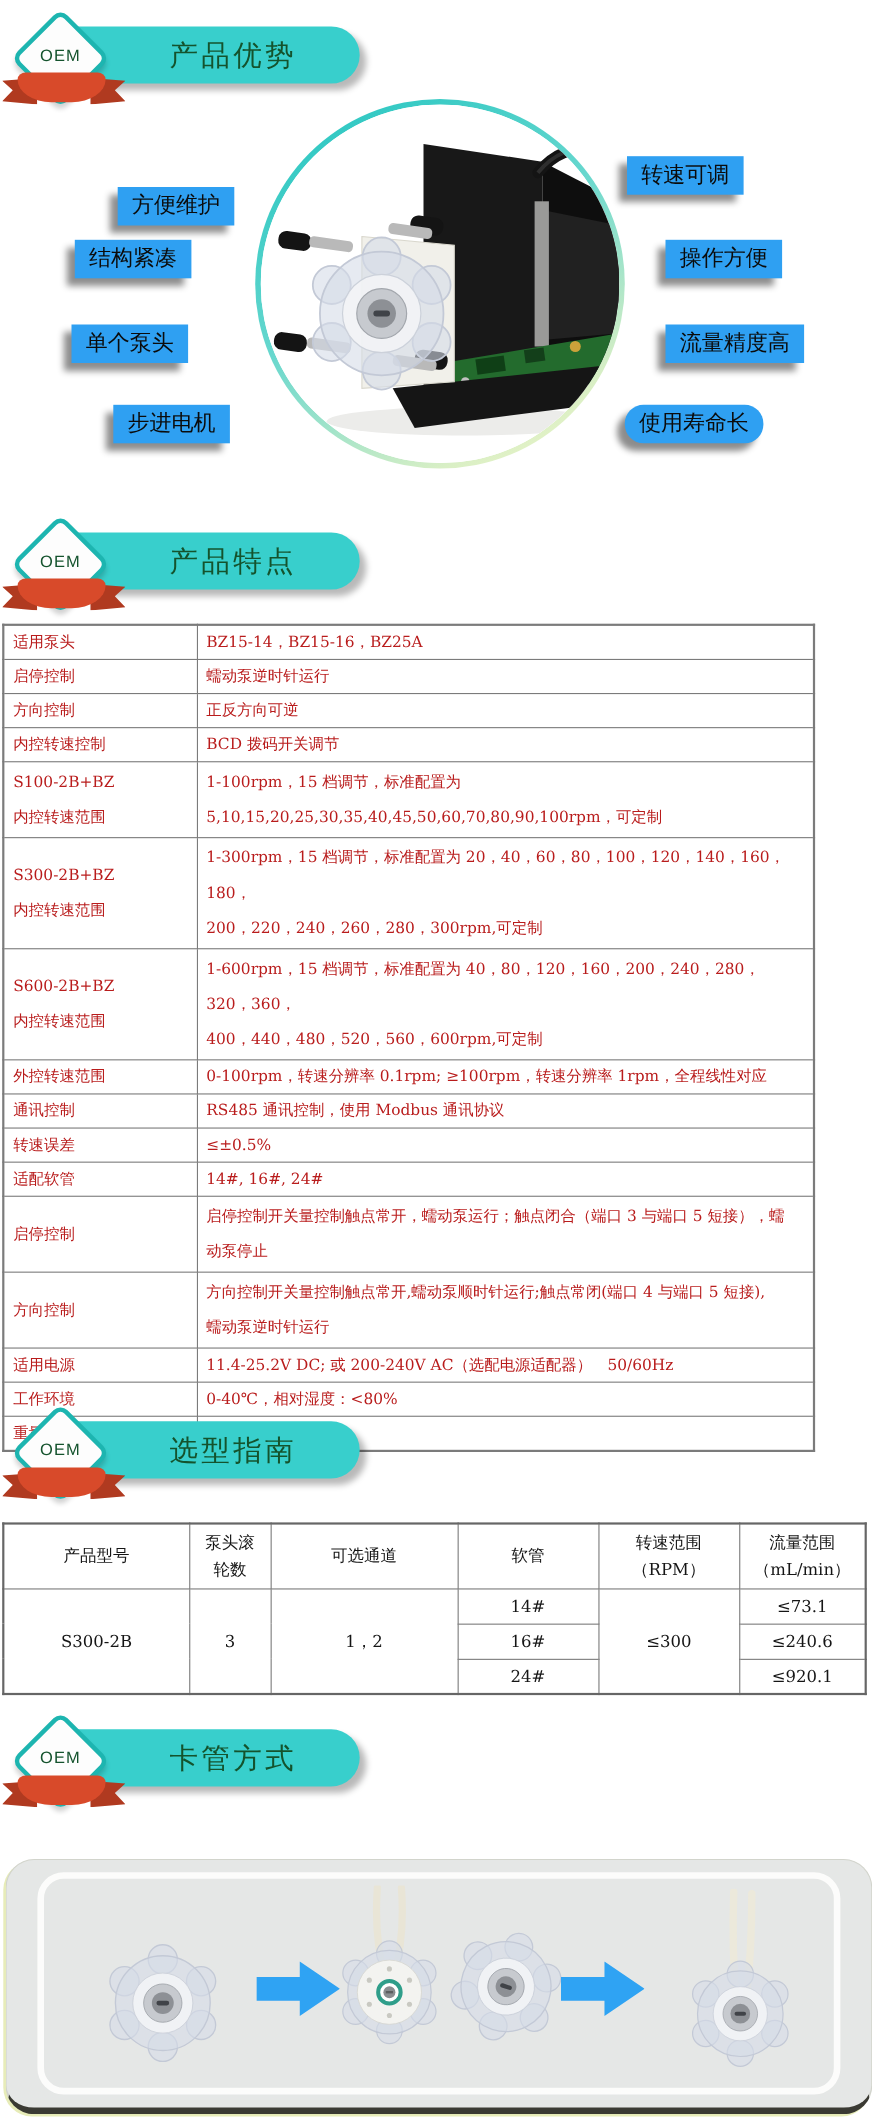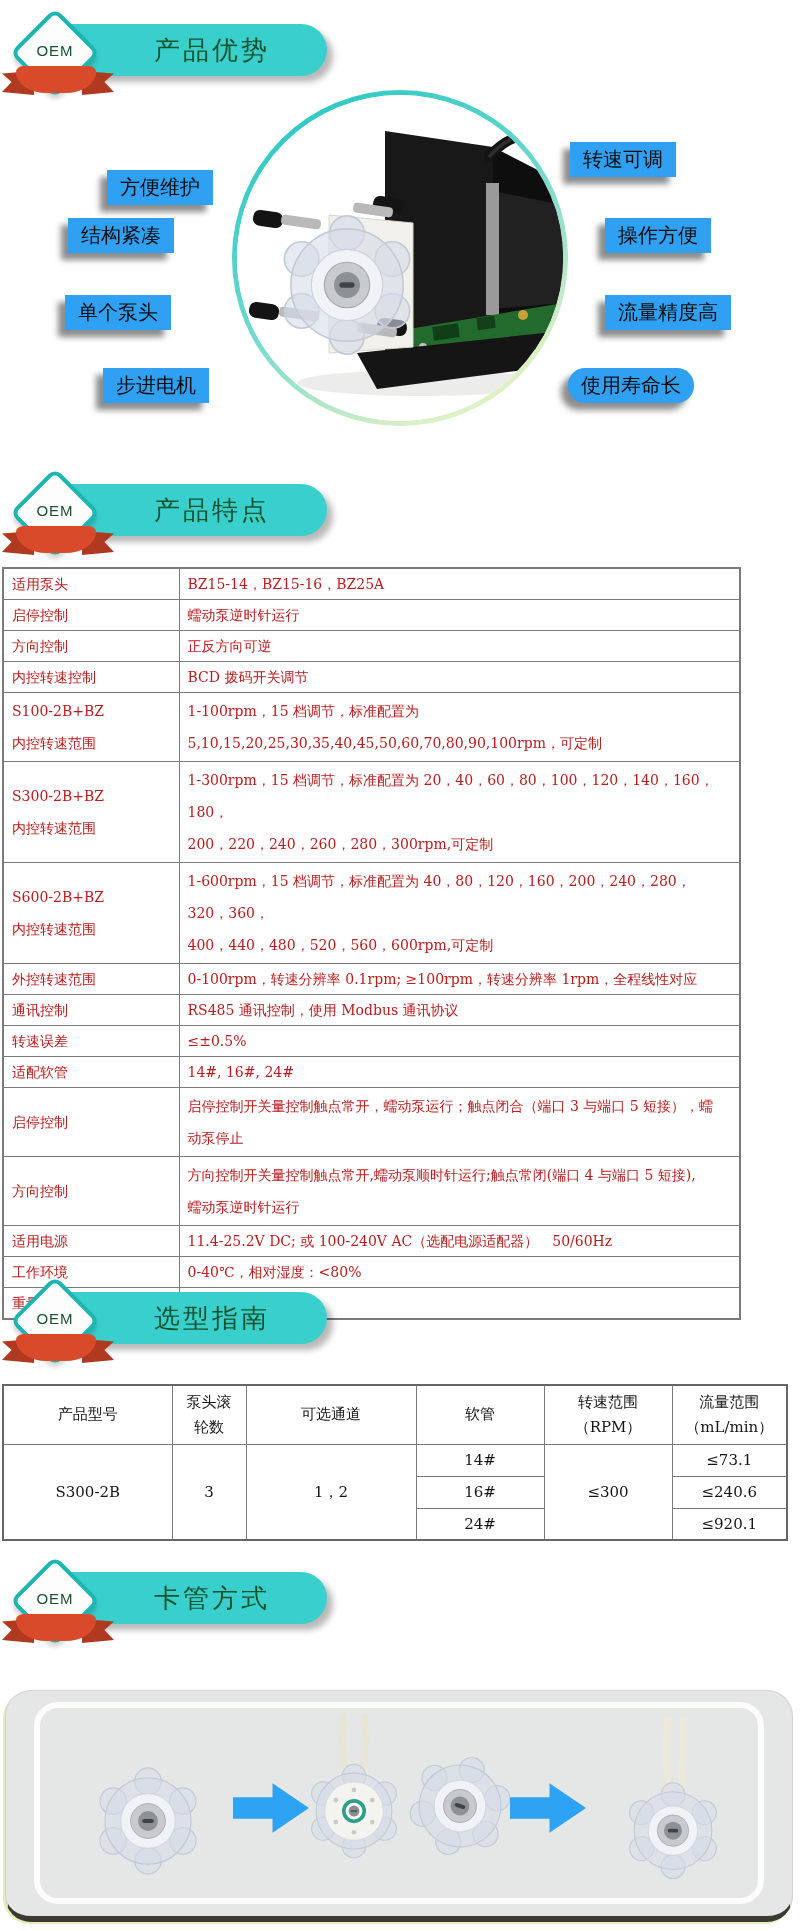--- a/index.html
+++ b/index.html
@@ -308,21 +308,21 @@
         <tr class="double">
           <td class="fl">启停控制</td>
           <td>启停控制开关量控制触点常开，蠕动泵运行；触点闭合（端口 3 与端口 5 短接），蠕<br>动泵停止</td>
         </tr>
         <tr class="double">
           <td class="fl">方向控制</td>
           <td>方向控制开关量控制触点常开,蠕动泵顺时针运行;触点常闭(端口 4 与端口 5 短接),<br>蠕动泵逆时针运行</td>
         </tr>
         <tr class="single">
           <td class="fl">适用电源</td>
-          <td>11.4-25.2V DC; 或 100-240V AC（选配电源适配器）　50/60Hz</td>
+          <td>11.4-25.2V DC; 或 200-240V AC（选配电源适配器）　50/60Hz</td>
         </tr>
         <tr class="single">
           <td class="fl">工作环境</td>
           <td>0-40℃，相对湿度：&lt;80%</td>
         </tr>
         <tr class="single">
           <td class="fl">重量</td>
           <td>1700g</td>
         </tr>
       </tbody>

